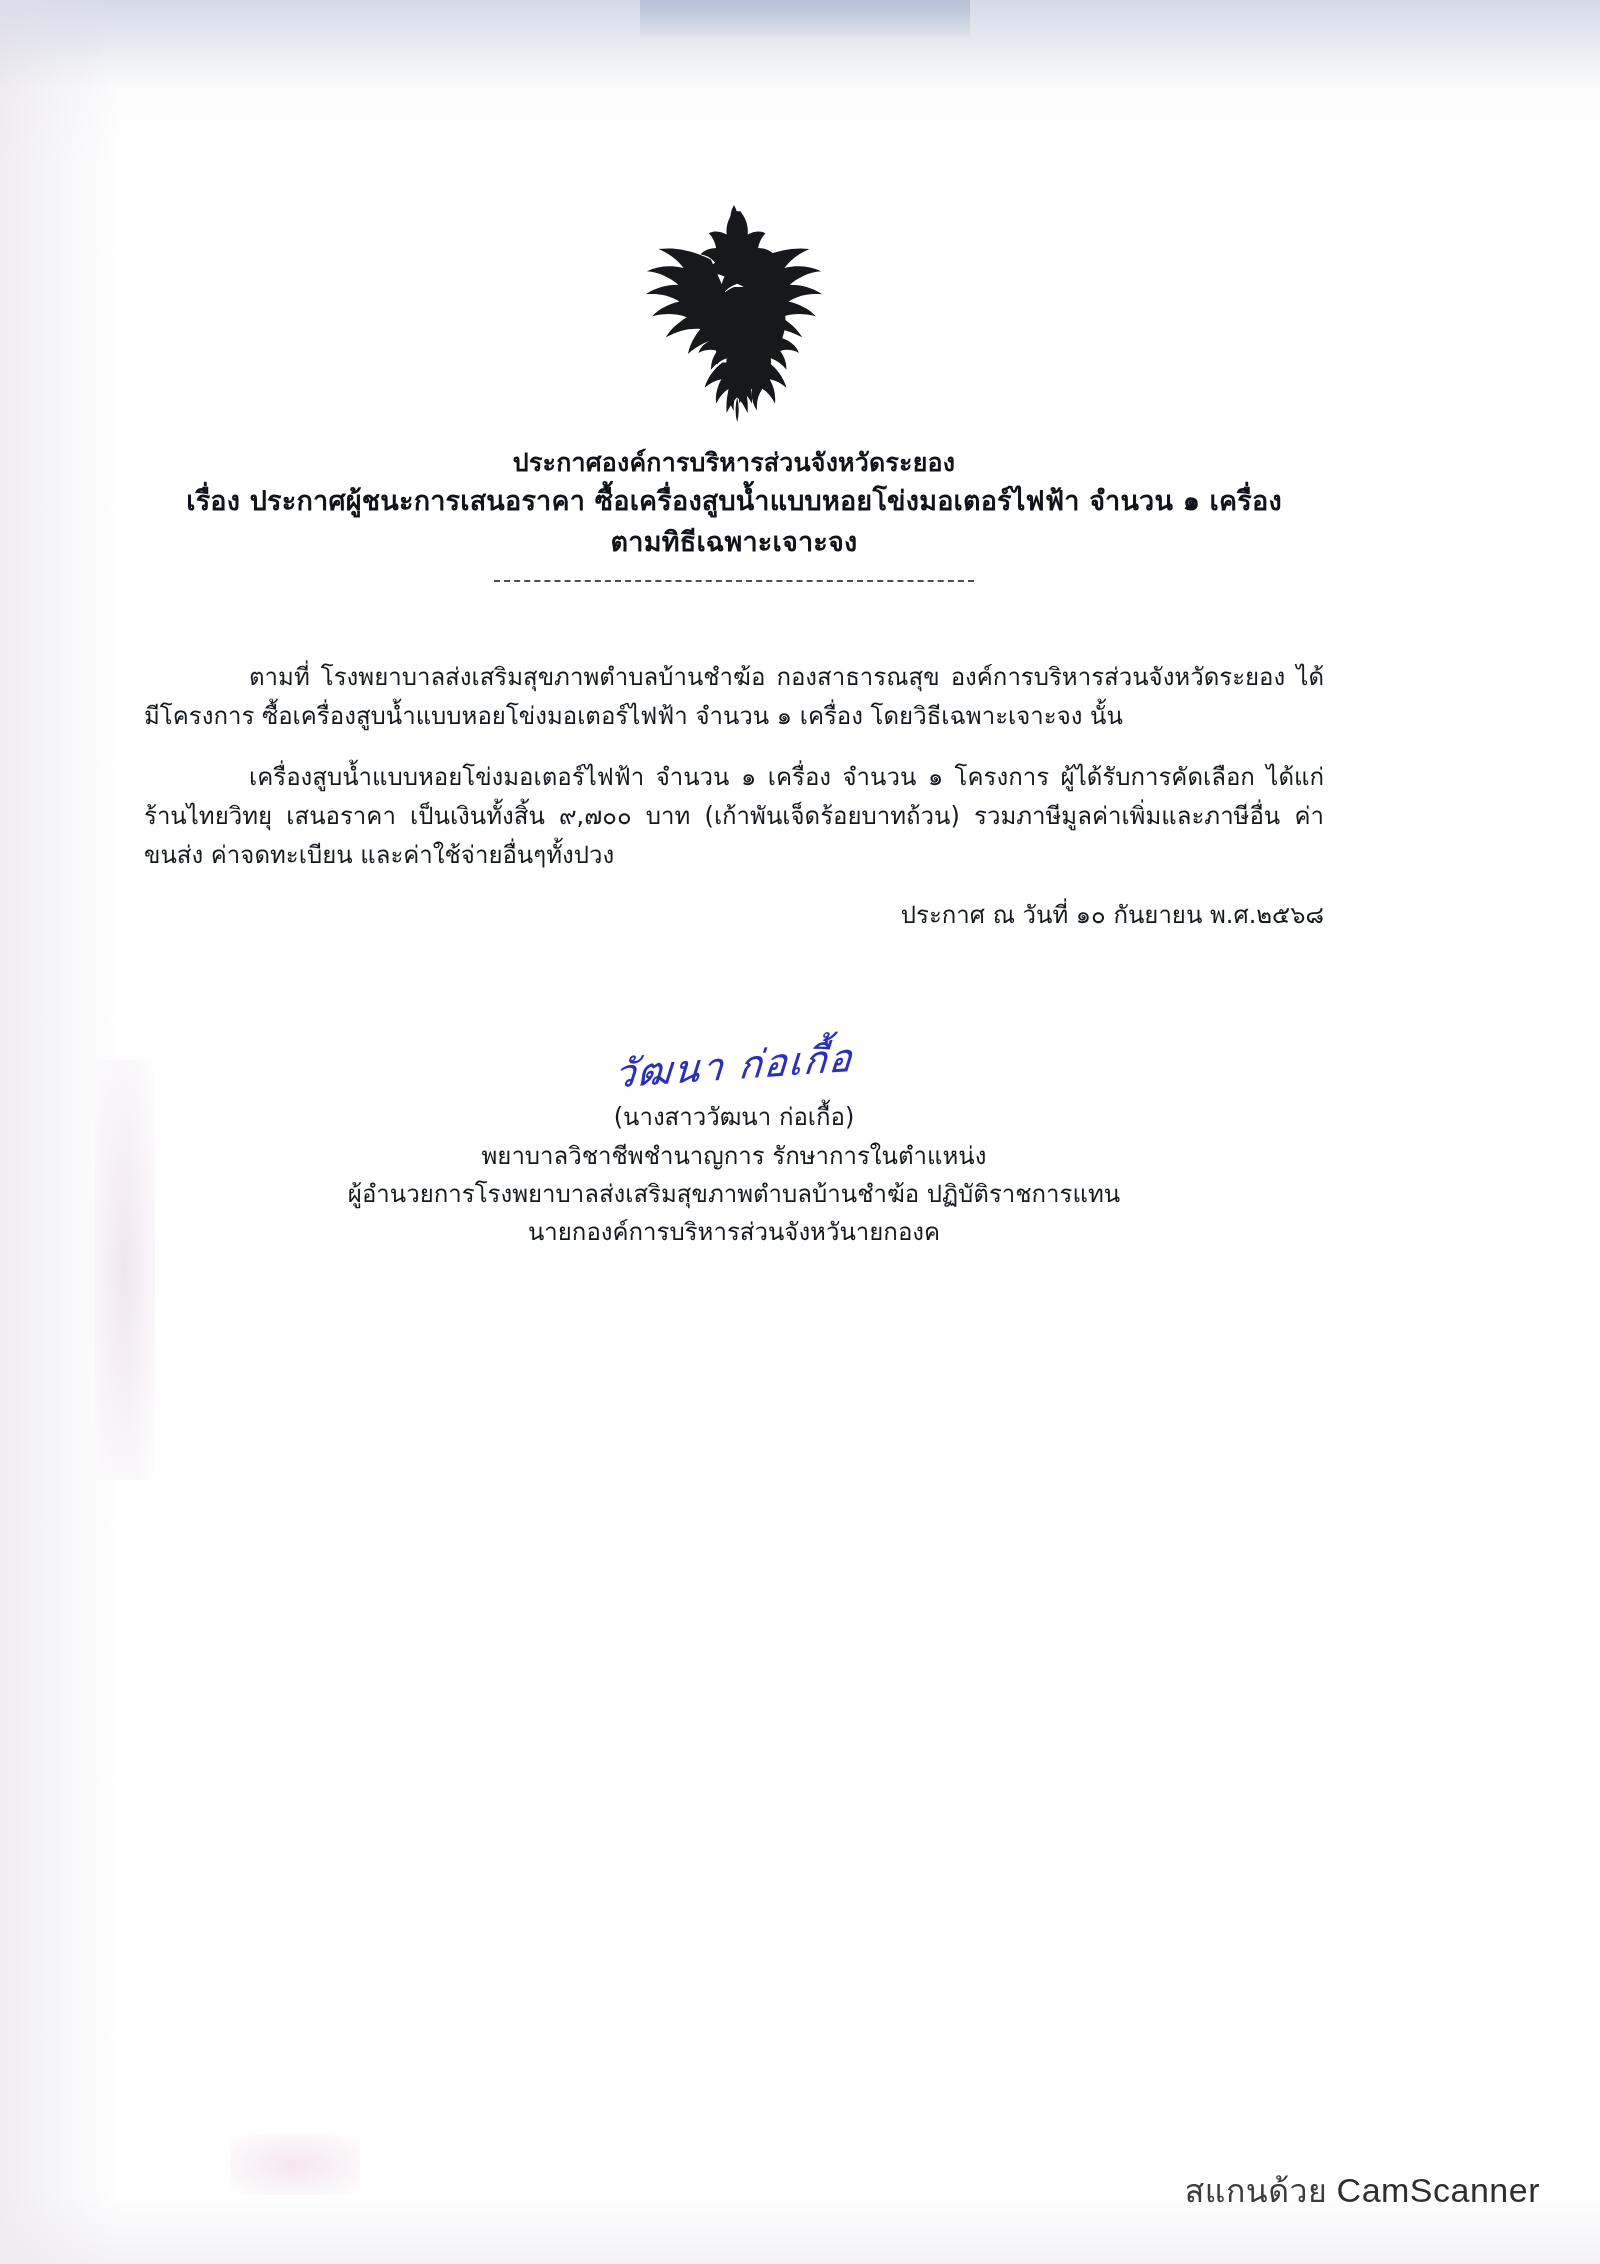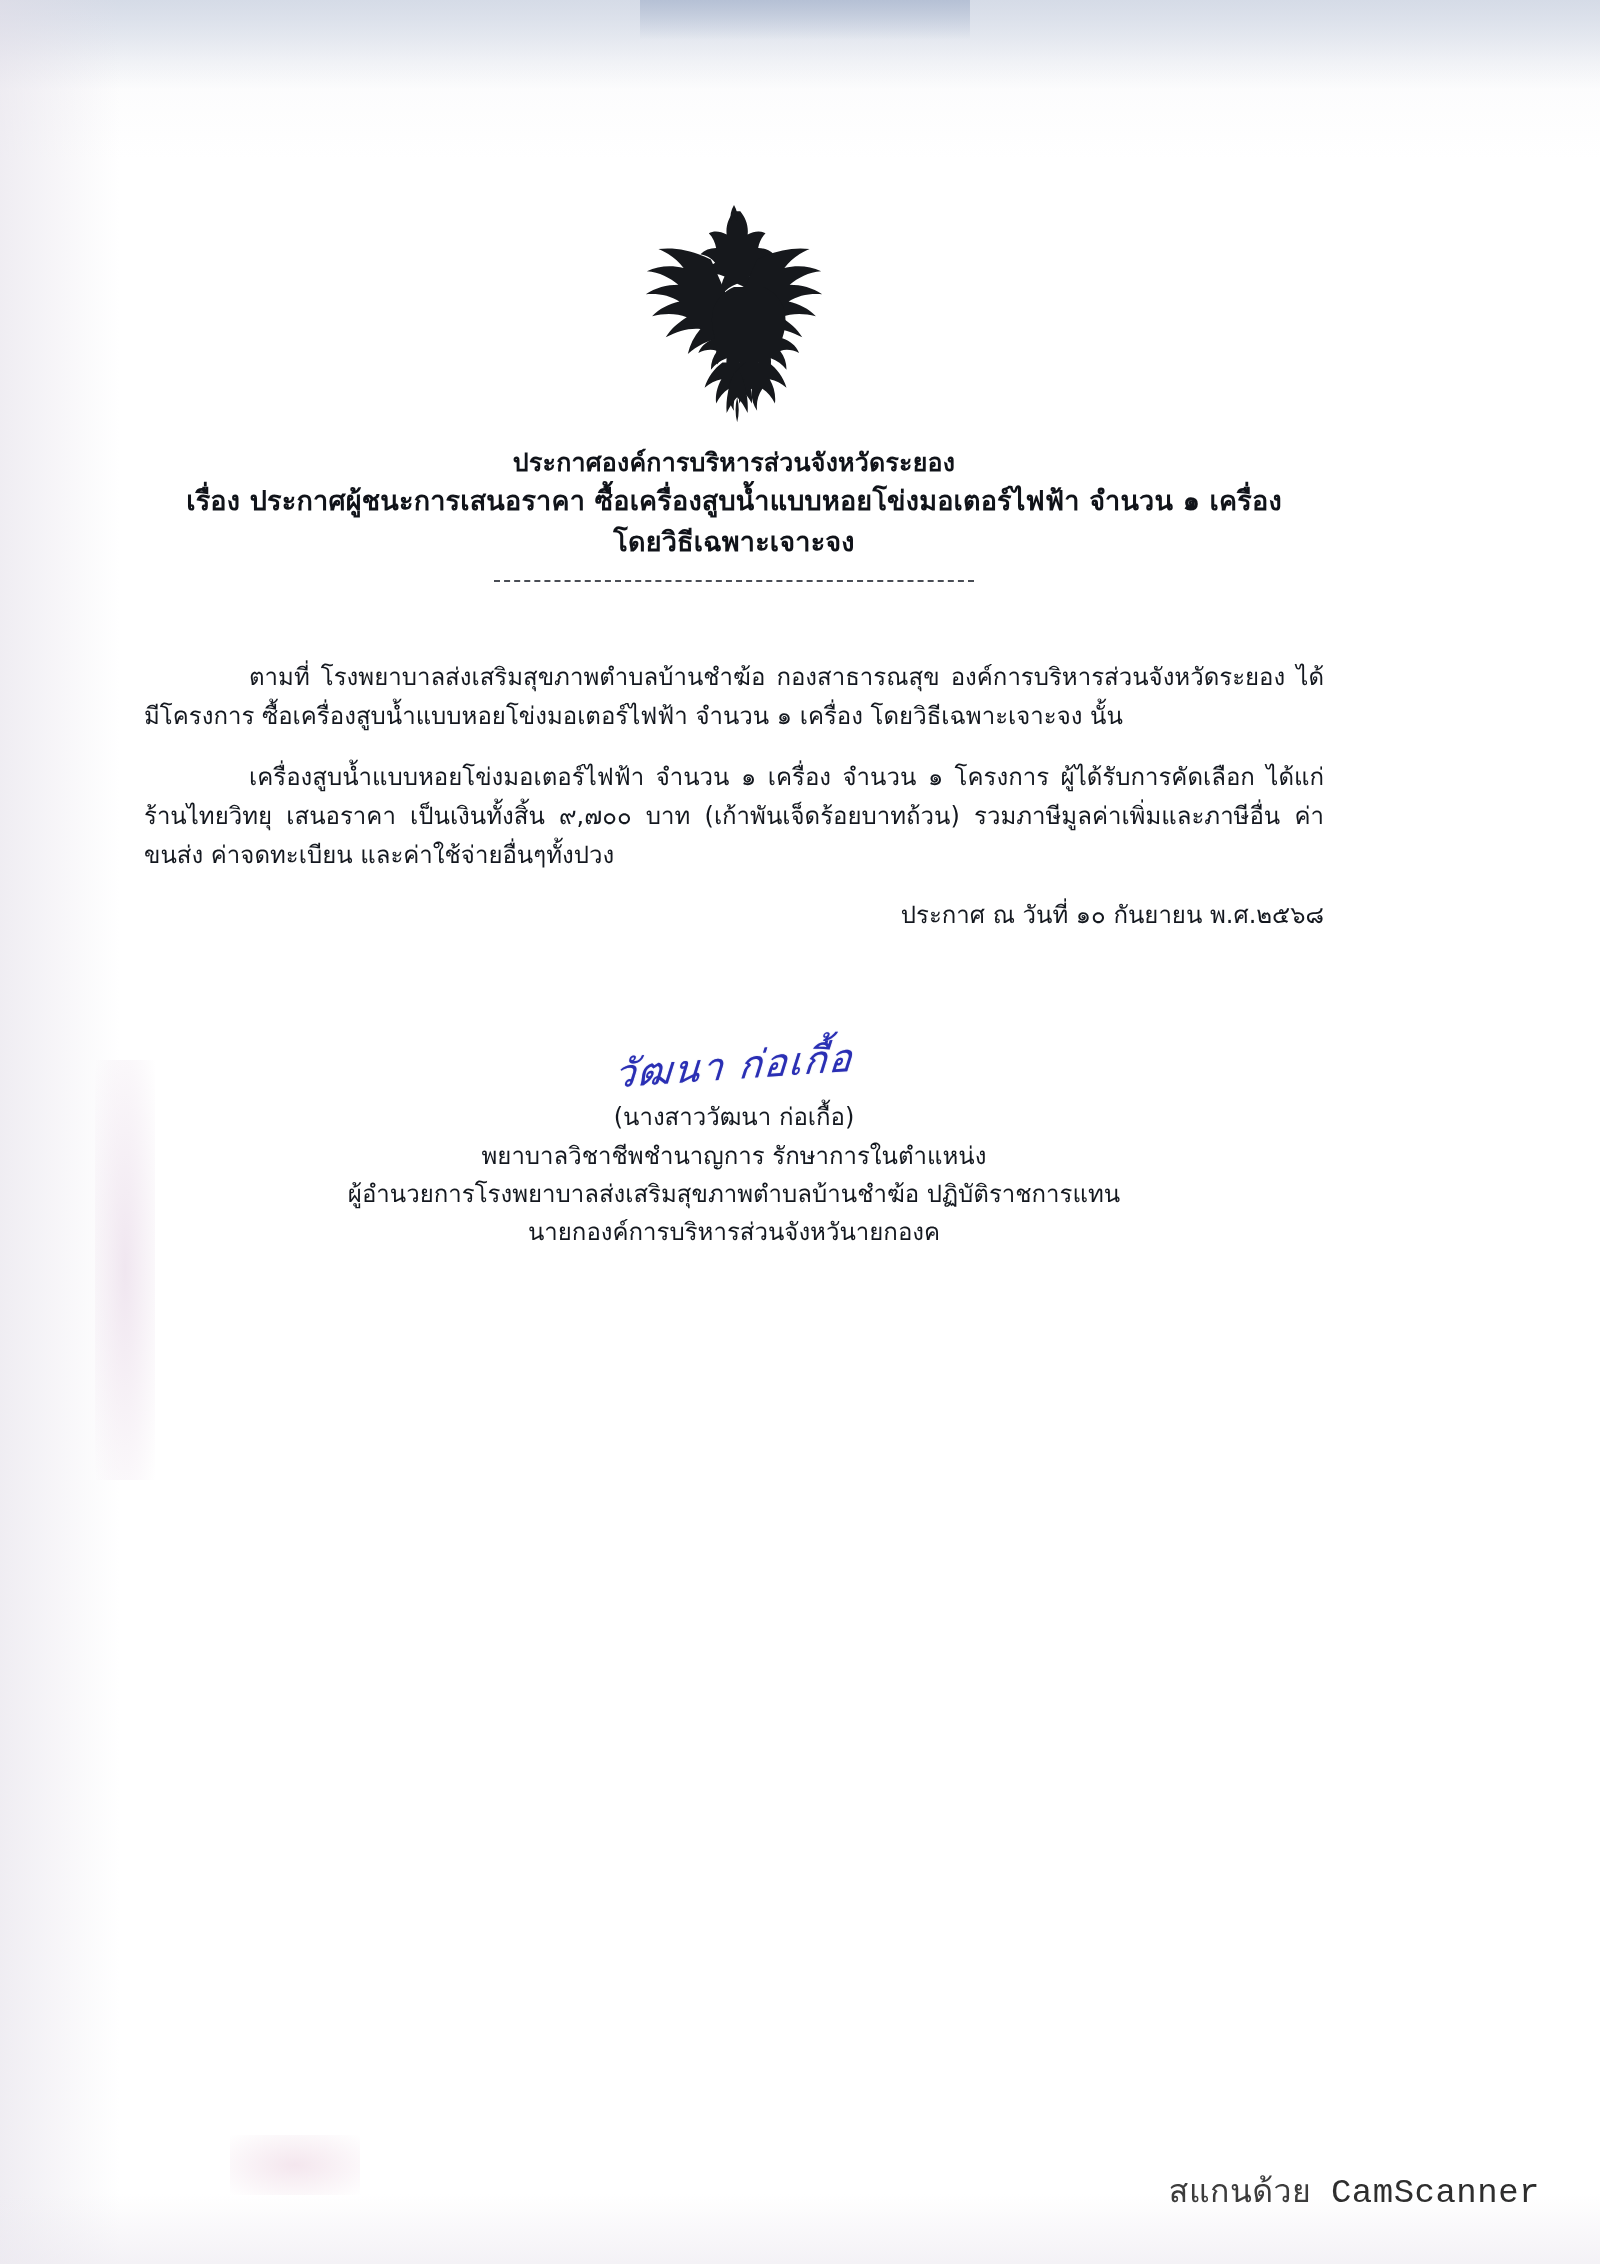--- a/index.html
+++ b/index.html
@@ -151,21 +151,21 @@
     line-height: 1.6;
     color: #14181f;
   }
 
   .camscanner {
     position: absolute;
     right: 60px;
     bottom: 48px;
     font-size: 32px;
     color: #3c3c3c;
-    font-family: Liberation Mono, monospace;
+    font-family: Liberation Sans, sans-serif;
     letter-spacing: 0.5px;
   }
   .camscanner .brand {
     font-size: 34px;
     color: #2e2e2e;
   }
 </style>
 </head>
 <body>
 
@@ -195,21 +195,21 @@
         <path d="M100 150 c-8 6 -14 14 -17 24 c5 -4 10 -7 16 -8 c-4 7 -6 15 -5 23 c3 -6 7 -11 12 -14 c-1 8 1 15 5 21 c-1 -8 1 -15 5 -21 c5 3 9 8 12 14 c1 -8 -1 -16 -5 -23 c6 1 11 4 16 8 c-3 -10 -9 -18 -17 -24 z" transform="translate(-11,0)"></path>
         <path d="M100 150 c-8 6 -14 14 -17 24 c5 -4 10 -7 16 -8 c-4 7 -6 15 -5 23 c3 -6 7 -11 12 -14 c-1 8 1 15 5 21 c-1 -8 1 -15 5 -21 c5 3 9 8 12 14 c1 -8 -1 -16 -5 -23 c6 1 11 4 16 8 c-3 -10 -9 -18 -17 -24 z" transform="translate(11,0)"></path>
 
         <path d="M100 160 c-5 12 -8 25 -7 38 c3 -6 6 -11 10 -15 c-2 8 -2 16 0 24 c2 -8 2 -16 0 -24 c4 4 7 9 10 15 c1 -13 -2 -26 -7 -38 z"></path>
       </g>
     </svg>
 
     <div class="title-block">
       <div class="title-line">ประกาศองค์การบริหารส่วนจังหวัดระยอง</div>
       <div class="title-line sub">เรื่อง ประกาศผู้ชนะการเสนอราคา ซื้อเครื่องสูบน้ำแบบหอยโข่งมอเตอร์ไฟฟ้า จำนวน ๑ เครื่อง</div>
-      <div class="title-line sub">โดยวิธีเฉพาะเจาะจง</div>
+      <div class="title-line sub">ตามทิธีเฉพาะเจาะจง</div>
       <div class="divider"></div>
     </div>
 
     <div class="body-block">
       <div class="para">
         <span class="indent"></span><span>ตามที่ โรงพยาบาลส่งเสริมสุขภาพตำบลบ้านชำฆ้อ กองสาธารณสุข องค์การบริหารส่วนจังหวัดระยอง ได้มีโครงการ ซื้อเครื่องสูบน้ำแบบหอยโข่งมอเตอร์ไฟฟ้า จำนวน ๑ เครื่อง โดยวิธีเฉพาะเจาะจง นั้น</span>
       </div>
       <div class="para">
         <span class="indent"></span><span>เครื่องสูบน้ำแบบหอยโข่งมอเตอร์ไฟฟ้า จำนวน ๑ เครื่อง จำนวน ๑ โครงการ ผู้ได้รับการคัดเลือก ได้แก่ ร้านไทยวิทยุ เสนอราคา เป็นเงินทั้งสิ้น ๙,๗๐๐ บาท (เก้าพันเจ็ดร้อยบาทถ้วน) รวมภาษีมูลค่าเพิ่มและภาษีอื่น ค่าขนส่ง ค่าจดทะเบียน และค่าใช้จ่ายอื่นๆทั้งปวง</span>
       </div>

